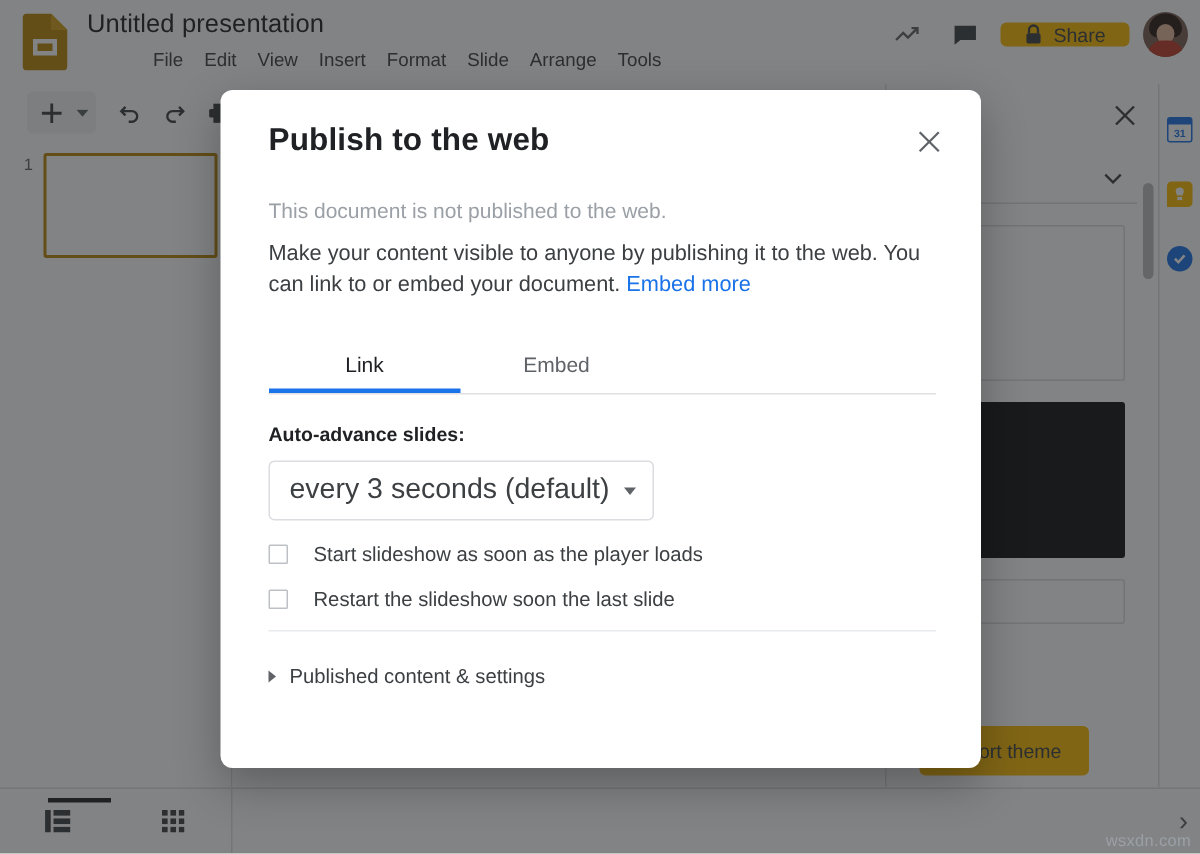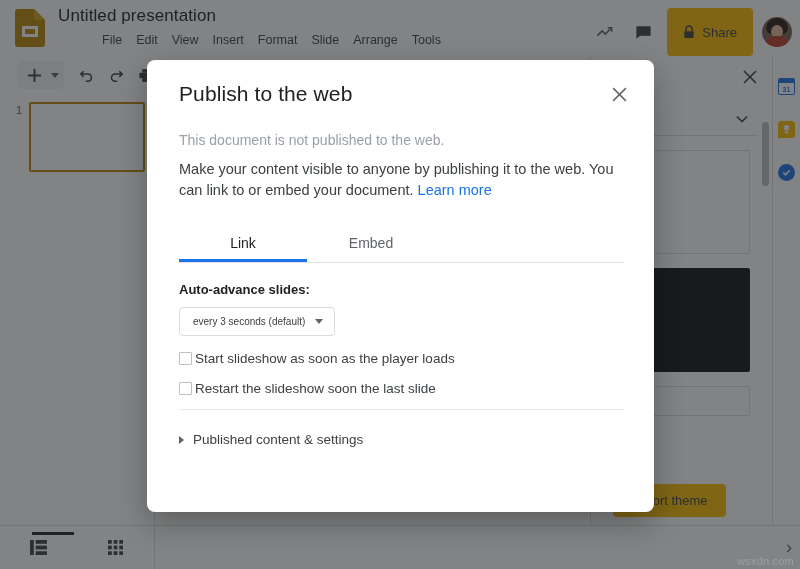--- a/index.html
+++ b/index.html
@@ -65,21 +65,21 @@
     font-size: 13px; color: #3c4043;
   }
   .present-caret {
     width: 24px; height: 100%;
     border-left: 1px solid #dadce0;
     display: flex; align-items: center; justify-content: center;
   }
   .share-btn {
     display: flex; align-items: center; gap: 7px;
     background: #fbbc04; color: #3c4043;
-    height: 48px; padding: 0 16px; border-radius: 4px;
+    height: 16px; padding: 0 16px; border-radius: 4px;
     font-size: 13px; font-weight: 500;
   }
   .avatar {
     width: 30px; height: 30px; border-radius: 50%;
     background: #7a5f52; overflow: hidden; position: relative;
   }
   .avatar .av-hair {
     position: absolute; left: 4px; top: 1px; width: 22px; height: 16px;
     background: #2b1d16; border-radius: 11px 11px 6px 6px;
   }
@@ -221,21 +221,21 @@
   
   #modal {
     position: absolute;
     left: 147px; top: 60px; width: 507px; height: 452px;
     background: #ffffff; border-radius: 8px;
     box-shadow: 0 11px 30px rgba(0,0,0,0.28);
     overflow: hidden;
   }
   .modal-inner { padding: 22px 30px 0 32px; position: relative; height: 100%; }
   .modal-title {
-    font-size: 21px; color: #202124; font-weight: 400; letter-spacing: .1px;
+    font-size: 21px; color: #202124; font-weight: 700; letter-spacing: .1px;
   }
   .modal-close {
     position: absolute; right: 22px; top: 21px;
     width: 26px; height: 26px; display: flex; align-items: center; justify-content: center;
   }
   .status-text {
     margin-top: 26px; font-size: 14px; color: #9aa0a6;
   }
   .desc-text {
     margin-top: 11px; font-size: 14.5px; color: #3c4043; line-height: 21px;
@@ -254,28 +254,28 @@
   }
   .tab.active { color: #202124; font-weight: 500; box-shadow: inset 0 -3px 0 #1a73e8; }
 
   .field-label {
     margin-top: 19px; font-size: 13px; font-weight: bold; color: #202124;
   }
   .select-box {
     margin-top: 10px; display: inline-flex; align-items: center; gap: 10px;
     border: 1px solid #dadce0; border-radius: 4px;
     padding: 8px 11px 8px 13px;
-    font-size: 10px; color: #3c4043;
+    font-size: 19px; color: #3c4043;
   }
   .sel-caret {
     width: 0; height: 0; border-left: 4.5px solid transparent;
     border-right: 4.5px solid transparent; border-top: 5.5px solid #5f6368;
   }
 
-  .cbrow { display: flex; align-items: center; gap: 3px; margin-top: 15px; }
+  .cbrow { display: flex; align-items: center; gap: 17px; margin-top: 15px; }
   .cbrow:first-of-type { margin-top: 19px; }
   .cbox {
     width: 13px; height: 13px; border: 1.5px solid #bdc1c6; border-radius: 1px;
     background: #fff; flex: none;
   }
   .cblabel { font-size: 13.5px; color: #3c4043; }
 
   .publish-highlight {
     margin-top: 15px;
     display: inline-block;
@@ -488,21 +488,21 @@
         <svg width="17" height="17" viewBox="0 0 16 16" stroke="#5f6368" stroke-width="1.4">
           <line x1="2" y1="2" x2="14" y2="14"></line>
             <line x1="14" y1="2" x2="2" y2="14"></line>
         </svg>
       </div>
 
       <div class="status-text">This document is not published to the web.</div>
 
       <div class="desc-text">
         <span>Make your content visible to anyone by publishing it to the web. You can link to or embed your document.</span>
-        <span class="desc-link">Learn more</span>
+        <span class="desc-link">Embed more</span>
       </div>
 
       <div class="tabs">
         <div class="tab active">Link</div>
         <div class="tab">Embed</div>
       </div>
 
       <div class="field-label">Auto-advance slides:</div>
 
       <div class="select-box">

